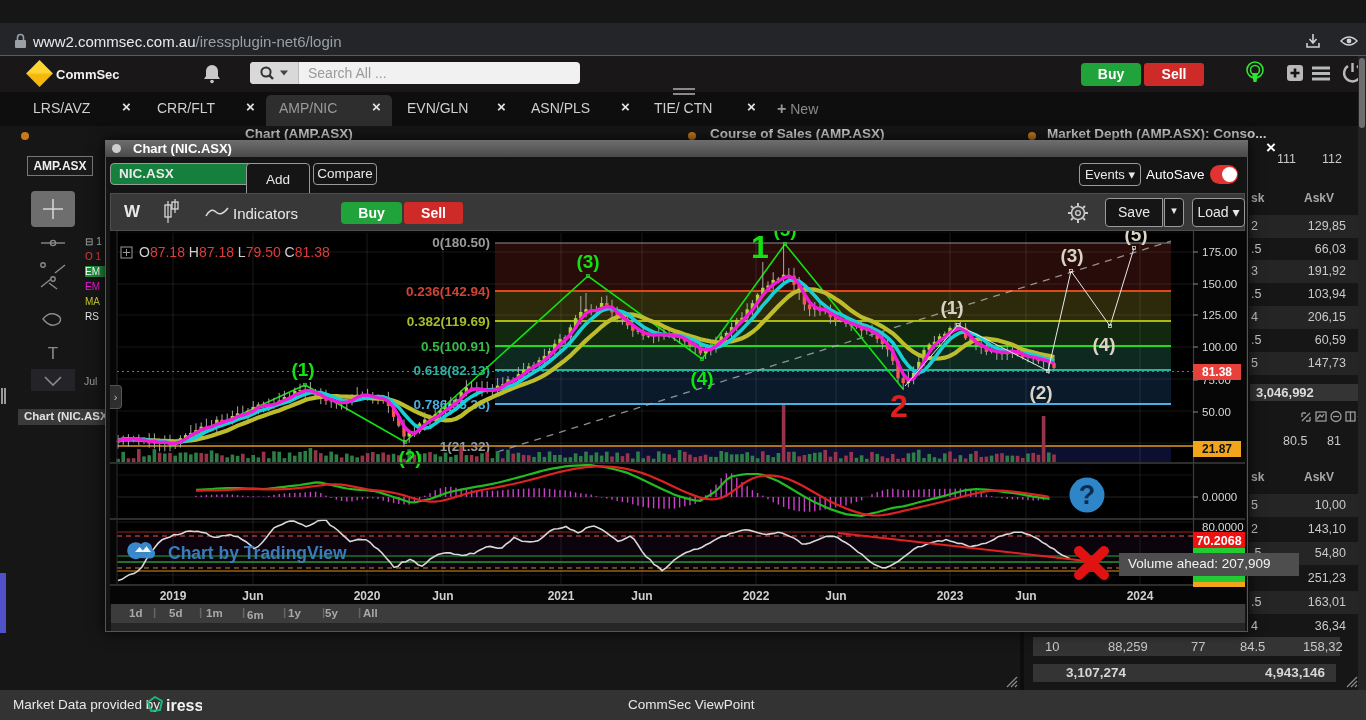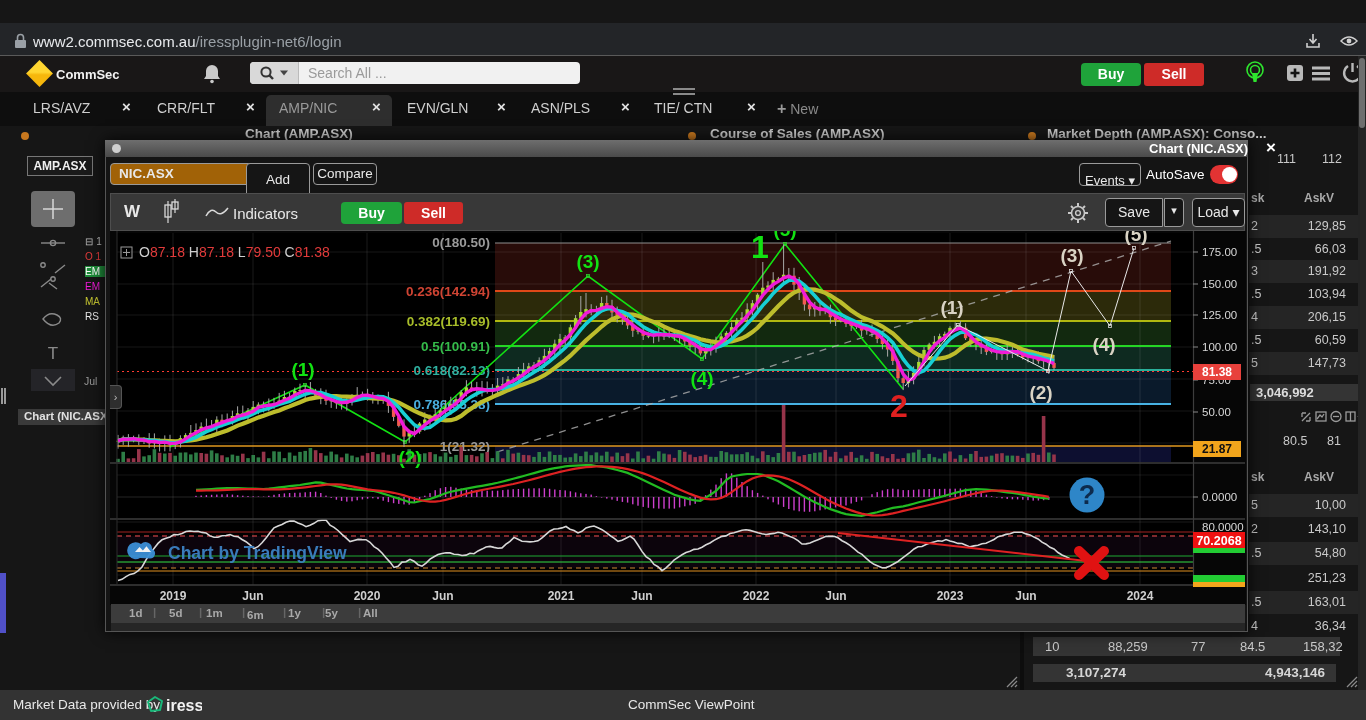--- a/index.html
+++ b/index.html
@@ -18,21 +18,21 @@
 .btn-sell{background:#ce2b28;color:#fff;font-weight:bold;text-align:center;border-radius:3px}
 
 #tabbar{left:0;top:92px;width:1366px;height:34px;background:#0e0e0e}
 .tab{position:absolute;top:7px;height:27px;color:#cfcfcf;font-size:14px}
 .tabx{position:absolute;top:6px;color:#e2e2e2;font-size:15px;font-weight:bold}
 
 .phdr{position:absolute;top:126px;height:17px;color:#c9c9c9;font-size:13.5px;font-weight:bold}
 .odot{position:absolute;width:8px;height:8px;border-radius:50%;background:#c8781e;top:132px}
 
 #win{left:105px;top:140px;width:1143px;height:492px;background:#141414;border:1px solid #555;box-shadow:0 0 14px rgba(0,0,0,.85)}
-#wtitle{left:105px;top:140px;width:1143px;height:17px;background:linear-gradient(#6e6e6e,#4a4a4a);color:#fff;font-size:13px;font-weight:bold;text-align:right;line-height:17px;text-indent:28px}
+#wtitle{left:105px;top:140px;width:1143px;height:17px;background:linear-gradient(#6e6e6e,#4a4a4a);color:#fff;font-size:13px;font-weight:bold;text-align:left;line-height:17px;text-indent:28px}
 .tbtn{position:absolute;border:1.5px solid #9a9a9a;border-radius:4px;color:#e8e8e8;font-size:13.5px;text-align:center;background:#151515}
 #rowb{left:110px;top:193px;width:1135px;height:38px;background:#383838;border:1px solid #4e4e4e}
 #rangebar{left:111px;top:604px;width:1134px;height:19px;background:#3c3c3c;color:#a9a9a9;font-size:11.5px;font-weight:bold}
 #winpad{left:111px;top:623px;width:1134px;height:8px;background:#262626}
 
 .rrow{position:absolute;left:1249px;width:117px;height:23px;color:#c9c9c9;font-size:12.5px}
 .rrow .lv{position:absolute;left:2px;top:4px}
 .rrow .rv{position:absolute;right:20px;top:4px}
 
 .grayband{position:absolute;background:#343434}
@@ -256,24 +256,24 @@
 
 <div class="abs" style="left:1358px;top:56px;width:8px;height:634px;background:#242424"></div>
 <div class="abs" style="left:1359px;top:58px;width:6px;height:70px;background:#6e6e6e;border-radius:3px"></div>
 
 <div class="abs" id="win"></div>
 <div class="abs" id="wtitle">Chart (NIC.ASX)
   <div class="abs" style="left:7px;top:4px;width:9px;height:9px;border-radius:50%;background:#cfcfcf"></div>
   <div class="abs" style="left:1133px;top:-1px;font-size:17px;font-weight:bold;color:#fff">×</div>
 </div>
 
-<div class="abs tbtn" style="left:110px;top:163px;width:148px;height:22px;background:#a16207;text-align:left;padding:2px 0 0 8px;font-weight:bold">NIC.ASX</div>
+<div class="abs tbtn" style="left:110px;top:163px;width:148px;height:22px;background:#15803d;text-align:left;padding:2px 0 0 8px;font-weight:bold">NIC.ASX</div>
 <div class="abs tbtn" style="left:246px;top:163px;width:64px;height:38px;padding-top:8px">Add</div>
 <div class="abs tbtn" style="left:313px;top:163px;width:64px;height:22px;padding-top:2px">Compare</div>
-<div class="abs tbtn" style="left:1079px;top:163px;width:62px;height:23px;padding-top:9px;font-size:13px">Events ▾</div>
+<div class="abs tbtn" style="left:1079px;top:163px;width:62px;height:23px;padding-top:3px;font-size:13px">Events ▾</div>
 <div class="abs" style="left:1146px;top:167px;color:#fff;font-size:13.5px">AutoSave</div>
 <div class="abs" style="left:1210px;top:165px;width:28px;height:19px;border-radius:10px;background:#e23333"></div>
 <div class="abs" style="left:1222px;top:167px;width:15px;height:15px;border-radius:50%;background:#fff"></div>
 
 <div class="abs" id="rowb"></div>
 <div class="abs" style="left:124px;top:202px;color:#e8e8e8;font-size:17px;font-weight:bold">W</div>
 <svg class="abs" style="left:160px;top:199px" width="30" height="26">
   <line x1="8" y1="2" x2="8" y2="24" stroke="#d9d9d9" stroke-width="1.2"></line>
   <rect x="5" y="6" width="6" height="12" fill="none" stroke="#d9d9d9" stroke-width="1.3"></rect>
   <line x1="15" y1="0" x2="15" y2="14" stroke="#d9d9d9" stroke-width="1.2"></line>
@@ -1178,20 +1178,21 @@
   <span class="abs" style="left:136px;top:5px">6m</span>
       <span class="abs" style="left:172px;top:2px;color:#666">|</span>
   <span class="abs" style="left:177px;top:3px">1y</span>
       <span class="abs" style="left:211px;top:2px;color:#666">|</span>
   <span class="abs" style="left:214px;top:3px">5y</span>
       <span class="abs" style="left:247px;top:2px;color:#666">|</span>
   <span class="abs" style="left:252px;top:3px">All</span>
 </div>
 <div class="abs" id="winpad"></div>
 
+<div class="abs" style="left:1119px;top:553px;width:180px;height:23px;background:#4e4e4e;color:#f2f2f2;font-size:13.5px;padding:3px 0 0 9px;z-index:60">Volume ahead: 207,909</div>
 
 <div class="abs" id="statusbar">
   <div class="abs" style="left:13px;top:7px">Market Data provided by</div>
   <svg class="abs" style="left:146px;top:5px" width="56" height="20">
     <path d="M9 2 L16 6 L14 15 L5 16 L2 7 Z" fill="none" stroke="#19b87a" stroke-width="2" stroke-linejoin="round"></path>
     <text x="20" y="15.5" font-size="16" font-weight="bold" fill="#f2f2f2" font-family="Liberation Sans">iress</text>
   </svg>
   <div class="abs" style="left:628px;top:7px">CommSec ViewPoint</div>
 </div>
 

